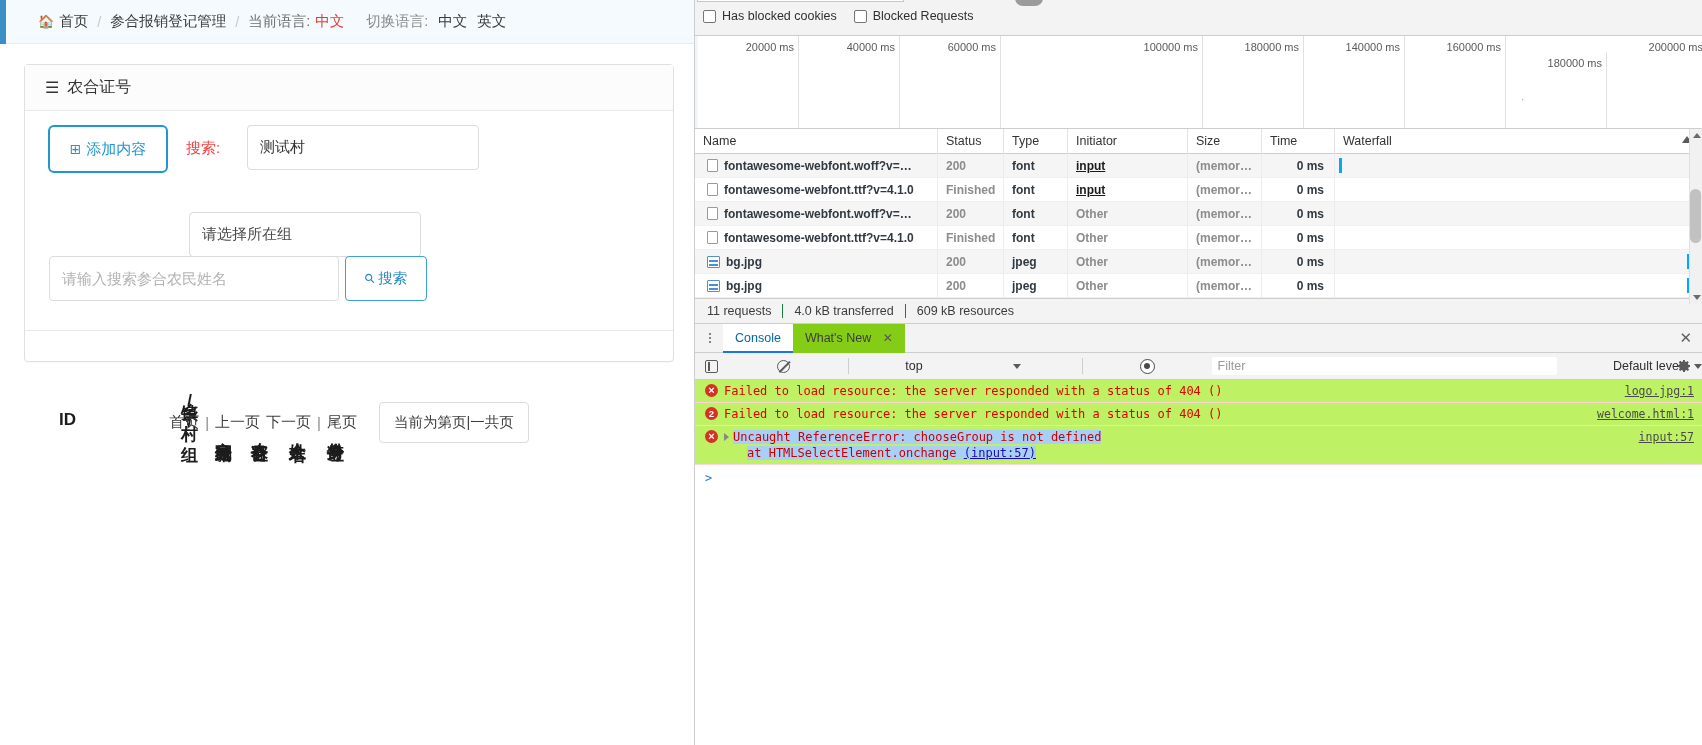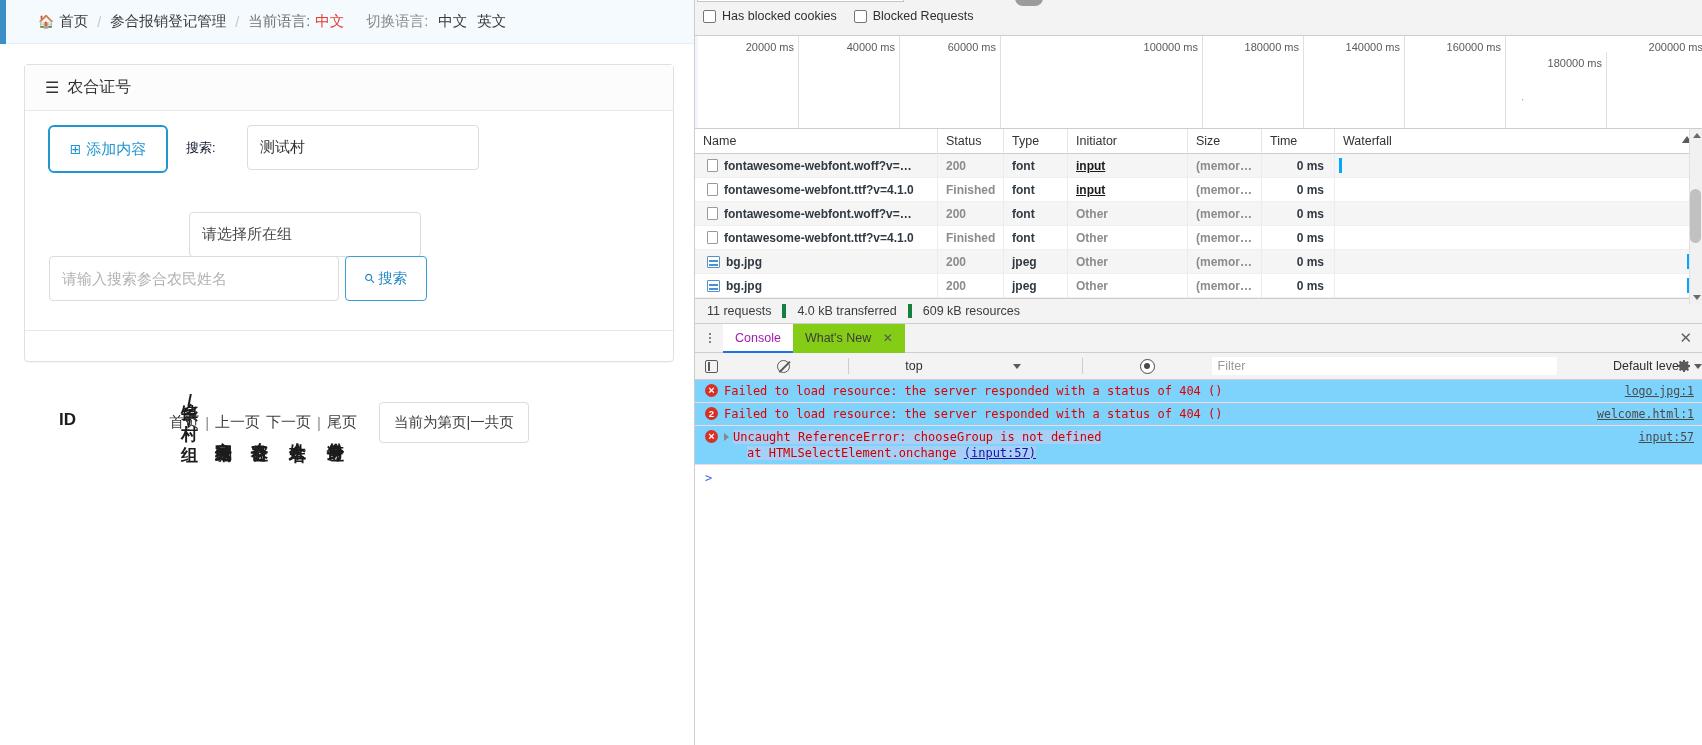--- a/index.html
+++ b/index.html
@@ -75,21 +75,21 @@
     font-size: 15px;
     display: flex; align-items: center; justify-content: center;
     gap: 5px;
     cursor: pointer;
     font-family: inherit;
   }
   .plus-box { display:inline-block; font-size:14px; line-height:1; }
 
   .search-label {
     position: absolute; left: 161px; top: 28px;
-    font-size: 13px; color: #0f172a;
+    font-size: 15px; color: #ef4444;
   }
   .inp {
     border: 1px solid #dcdcdc;
     border-radius: 4px;
     background: #fff;
     font-size: 15px;
     color: #333;
     padding: 0 12px;
     font-family: inherit;
     outline: none;
@@ -332,21 +332,21 @@
   .dt-status {
     display: flex; align-items: center;
     height: 26px;
     background: #f3f3f3;
     border-top: 1px solid #cdcdcd;
     border-bottom: 1px solid #cdcdcd;
     font-size: 12.5px;
     color: #3c3c3c;
     padding-left: 12px;
   }
-  .dt-status span { padding: 0 11px; border-right: 4px solid #15803d; }
+  .dt-status span { padding: 0 11px; border-right: 1px solid #15803d; }
   .dt-status span:first-child { padding-left: 0; }
   .dt-status span:last-child { border-right: none; }
 
   .drawer-tabs {
     position: relative;
     display: flex; align-items: center;
     height: 29px;
     background: #f3f3f3;
     border-bottom: 1px solid #cdcdcd;
     padding-left: 6px;
@@ -355,21 +355,21 @@
     width: 18px; display:flex; flex-direction:column; align-items:center; gap:2px;
     cursor: pointer; margin-right: 4px;
   }
   .kebab i { width:2px; height:2px; background:#5f5f5f; display:block; border-radius:50%; }
   .dtab {
     height: 29px; line-height: 29px;
     padding: 0 12px;
     font-size: 12.5px; color: #3c3c3c;
     cursor: pointer; position: relative;
   }
-  .dtab.active { background: #fff; color:#a21caf;text-align:center; }
+  .dtab.active { background: #fff; color:#0369a1;text-align:center; }
   .dtab.active::after {
     content:""; position:absolute; left:0; right:0; bottom:0; height:2px; background:#1a73e8;
   }
   .dtab.inactive { background:#84cc16; }
   .dtab .x { margin-left: 8px; color:#555; font-size: 12px; }
   .drawer-close {
     position: absolute; right: 10px; top: 6px;
     font-size: 15px; color: #5f5f5f; cursor: pointer; line-height: 1;
   }
 
@@ -438,21 +438,21 @@
 
   .console-body { background: #fff; position: relative; height: 306px; }
   .cmsg {
     position: relative;
     display: flex; align-items: flex-start;
     padding: 3px 8px 3px 10px;
     font-family: "DejaVu Sans Mono", "Liberation Mono", monospace;
     font-size: 12px;
     line-height: 16px;
     border-bottom: 1px solid #ffd6d6;
-    background: #7dd3fc;
+    background: #bef264;
     color: #e00000;
     min-height: 21px;
   }
   .err-badge {
     width: 13px; height: 13px; border-radius: 50%;
     background: #d93025; color: #fff;
     font-size: 9.5px; line-height: 13px; text-align: center;
     font-family: "Liberation Sans", sans-serif;
     flex: none; margin-right: 6px; margin-top: 1px;
     font-weight: bold;

